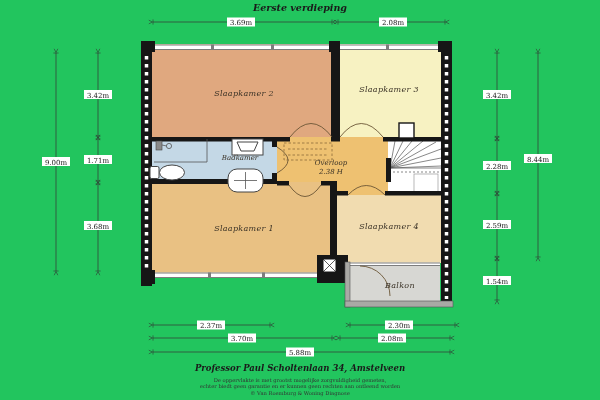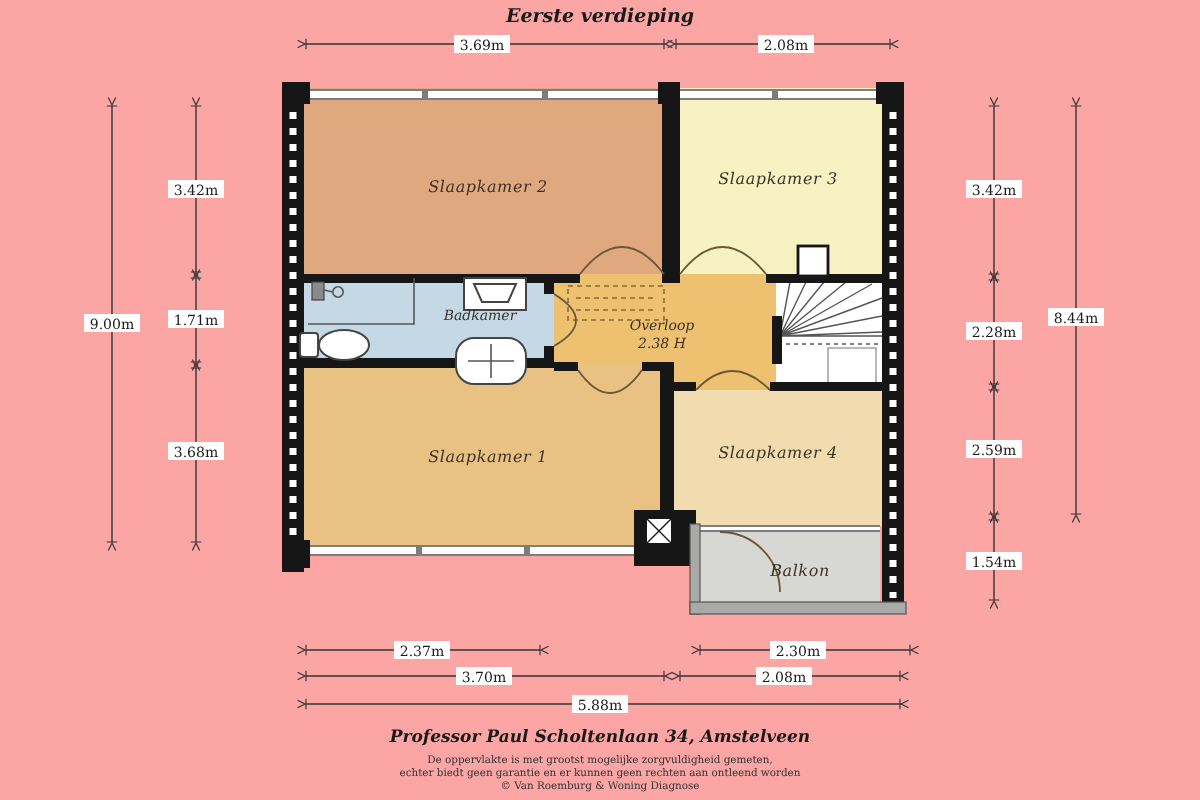--- a/index.html
+++ b/index.html
@@ -1,16 +1,16 @@
 <!DOCTYPE html>
 <html><head>
 <meta charset="utf-8">
 <style>
   html,body{margin:0;padding:0;background:#ffffff;}
-  .stage{position:relative;width:600px;height:400px;background:#fca5a5;overflow:hidden;}
+  .stage{position:relative;width:600px;height:400px;background:#22c55e;overflow:hidden;}
   svg{display:block;}
   .t-title{font:italic bold 9.5px "DejaVu Serif",serif;fill:#1a1a1a;text-anchor:middle;}
   .t-room{font:italic 8px "DejaVu Serif",serif;fill:#3a3226;text-anchor:middle;letter-spacing:.3px;}
   .t-room-sm{font:italic 7px "DejaVu Serif",serif;fill:#3a3226;text-anchor:middle;}
   .t-dim{font:7px "DejaVu Serif",serif;fill:#1a1a1a;text-anchor:middle;}
   .t-addr{font:italic bold 8.5px "DejaVu Serif",serif;fill:#1a1a1a;text-anchor:middle;}
   .t-fine{font:5.2px "DejaVu Serif",serif;fill:#333;text-anchor:middle;}
   .wall{fill:#161616;}
   .dim{stroke:#333;stroke-width:.7;fill:none;}
   .dimbg{fill:#ffffff;}

